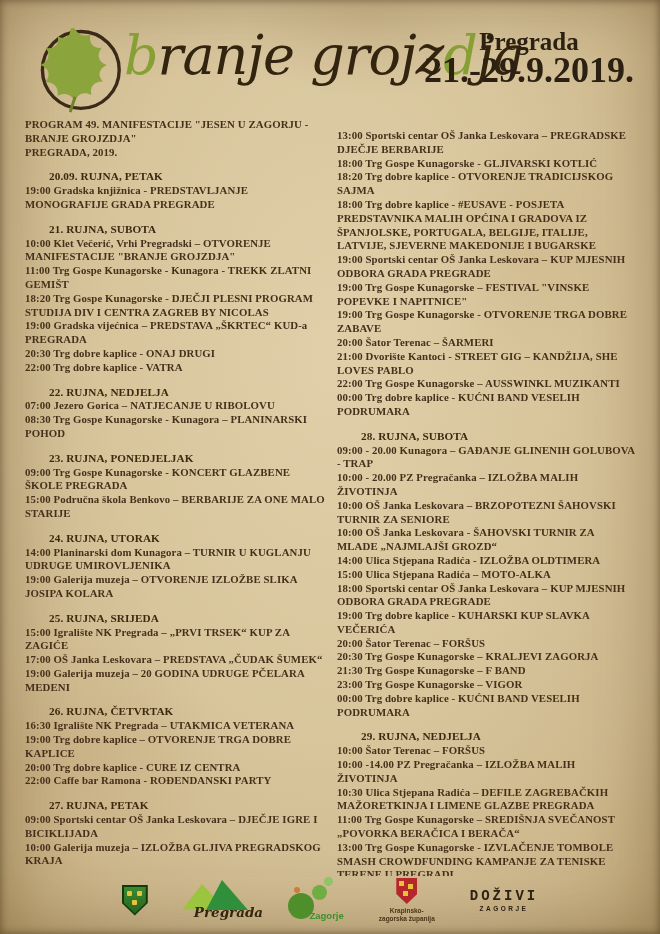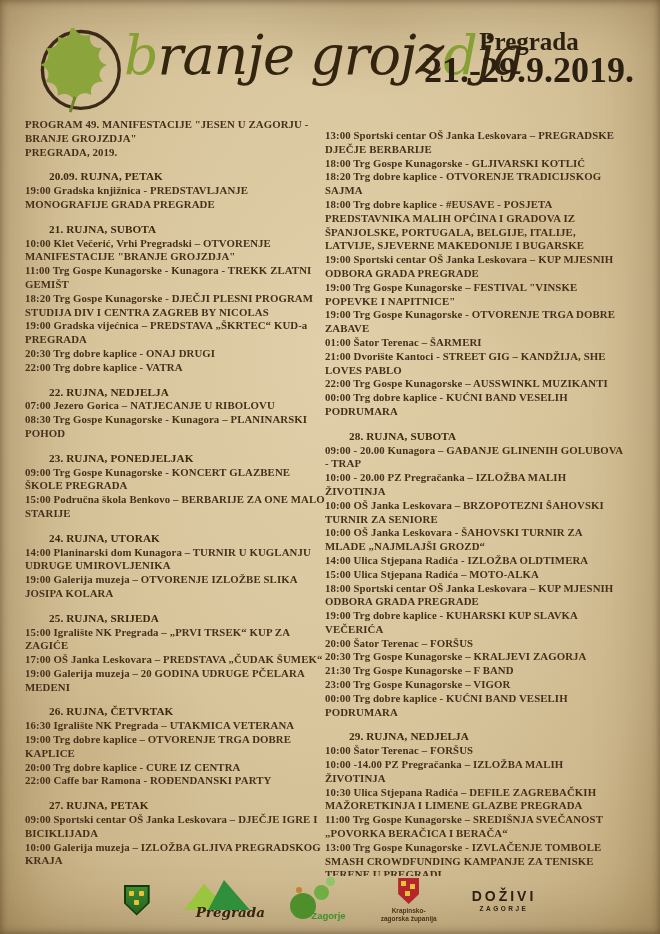--- a/index.html
+++ b/index.html
@@ -22,21 +22,21 @@
     font-size:54px; letter-spacing:-1px; color:#33240f;
   }
   .page-title .green { color:#87a035; }
   .place-dates { position:absolute; right:2px; top:10px; text-align:center; color:#2c2012; font-weight:bold; }
   .place-line { font-size:25px; line-height:27px; }
   .dates-line { font-size:36px; line-height:30px; }
 
   .content { position:absolute; left:25px; top:118px; width:614px; bottom:58px; overflow:hidden; }
   .col { position:absolute; top:0; }
   .col-left  { left:0;    width:301px; }
-  .col-right { left:300px; width:300px; }
+  .col-right { left:312px; width:300px; }
 
   .event-line, .day-heading {
     font-weight:bold; font-size:10.8px; line-height:13.8px; color:#46301b;
     letter-spacing:.1px;
   }
   .day-heading { font-size:11.2px; color:#3d2910;margin-left:24px; }
   .day-section { margin-top:11px; }
   .program-intro { margin-top:0; }
 
   .footer { position:absolute; left:0; right:0; bottom:6px; height:56px;
@@ -69,21 +69,21 @@
     font-family:"Liberation Sans", sans-serif; }
 
   
   .kzz-shield { width:21px; height:26px; background:#b5272a;
     clip-path:polygon(0 0,100% 0,100% 62%,50% 100%,0 62%); position:relative; }
   .kzz-sq { position:absolute; width:5px; height:5px; background:#e8c23a; }
   .kzz-label { margin-top:3px; width:62px; text-align:center; font-weight:bold;
     font-size:6.5px; line-height:7.5px; color:#4a3418; font-family:"Liberation Sans", sans-serif; }
 
   
-  .dozivi-label { font-family:Liberation Sans, sans-serif; font-weight:bold; font-size:14px;
+  .dozivi-label { font-family:Liberation Mono, monospace; font-weight:bold; font-size:14px;
     letter-spacing:3px; color:#2d2114;text-align:right; }
   .dozivi-sub { margin-top:1px; font-weight:bold; font-size:6.5px; letter-spacing:2.5px; color:#2d2114;
     font-family:"Liberation Sans", sans-serif; }
 </style>
 </head>
 <body>
 
 <div class="page">
   <div class="stain s1"></div>
   <div class="stain s2"></div>
@@ -172,21 +172,21 @@
       </div>
     <div class="col col-right">
         <div class="day-section">
           <div class="event-line">13:00 Sportski centar OŠ Janka Leskovara – PREGRADSKE DJEČJE BERBARIJE</div>
           <div class="event-line">18:00 Trg Gospe Kunagorske - GLJIVARSKI KOTLIĆ</div>
           <div class="event-line">18:20 Trg dobre kaplice - OTVORENJE TRADICIJSKOG SAJMA</div>
           <div class="event-line">18:00 Trg dobre kaplice - #EUSAVE - POSJETA PREDSTAVNIKA MALIH OPĆINA I GRADOVA IZ ŠPANJOLSKE, PORTUGALA, BELGIJE, ITALIJE, LATVIJE, SJEVERNE MAKEDONIJE I BUGARSKE</div>
           <div class="event-line">19:00 Sportski centar OŠ Janka Leskovara – KUP MJESNIH ODBORA GRADA PREGRADE</div>
           <div class="event-line">19:00 Trg Gospe Kunagorske – FESTIVAL "VINSKE POPEVKE I NAPITNICE"</div>
           <div class="event-line">19:00 Trg Gospe Kunagorske - OTVORENJE TRGA DOBRE ZABAVE</div>
-          <div class="event-line">01:00 Šator Terenac – ŠARMERI</div>
+          <div class="event-line">20:00 Šator Terenac – ŠARMERI</div>
           <div class="event-line">21:00 Dvorište Kantoci - STREET GIG – KANDŽIJA, SHE LOVES PABLO</div>
           <div class="event-line">22:00 Trg Gospe Kunagorske – AUSSWINKL MUZIKANTI</div>
           <div class="event-line">00:00 Trg dobre kaplice - KUĆNI BAND VESELIH PODRUMARA</div>
         </div>
         <div class="day-section">
           <div class="day-heading">28. RUJNA, SUBOTA</div>
           <div class="event-line">09:00 - 20.00 Kunagora – GAĐANJE GLINENIH GOLUBOVA - TRAP</div>
           <div class="event-line">10:00 - 20.00 PZ Pregračanka – IZLOŽBA MALIH ŽIVOTINJA</div>
           <div class="event-line">10:00 OŠ Janka Leskovara – BRZOPOTEZNI ŠAHOVSKI TURNIR ZA SENIORE</div>
           <div class="event-line">10:00 OŠ Janka Leskovara - ŠAHOVSKI TURNIR ZA MLADE „NAJMLAJŠI GROZD“</div>

